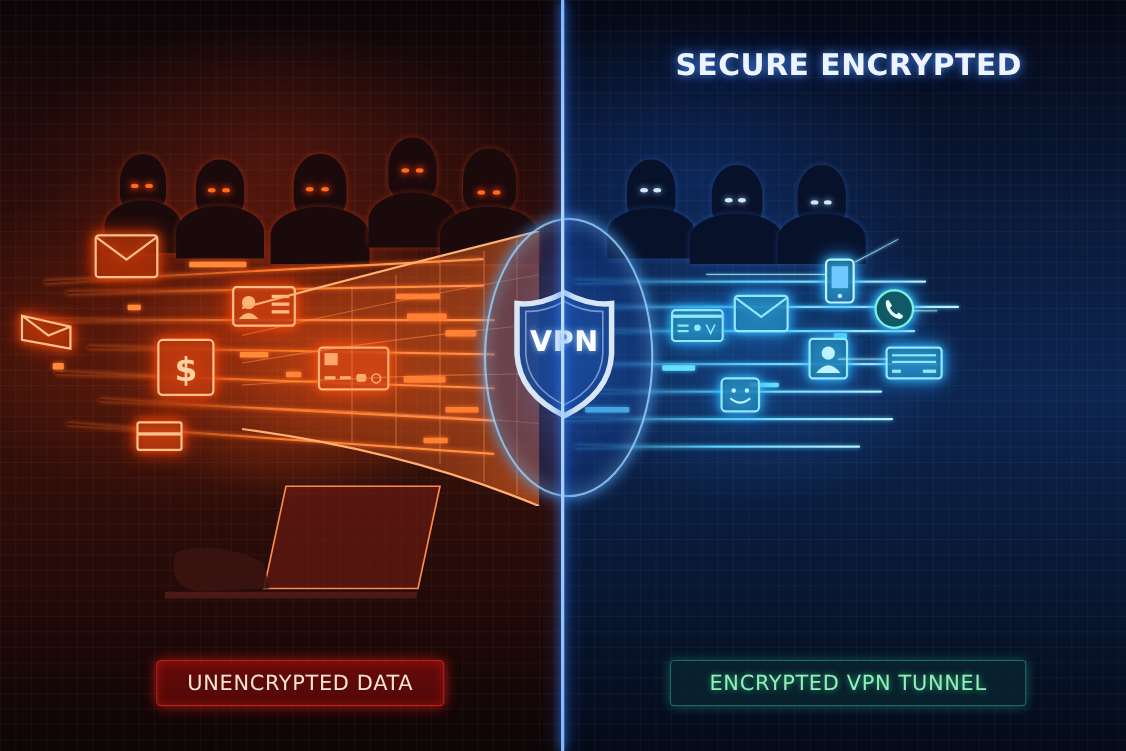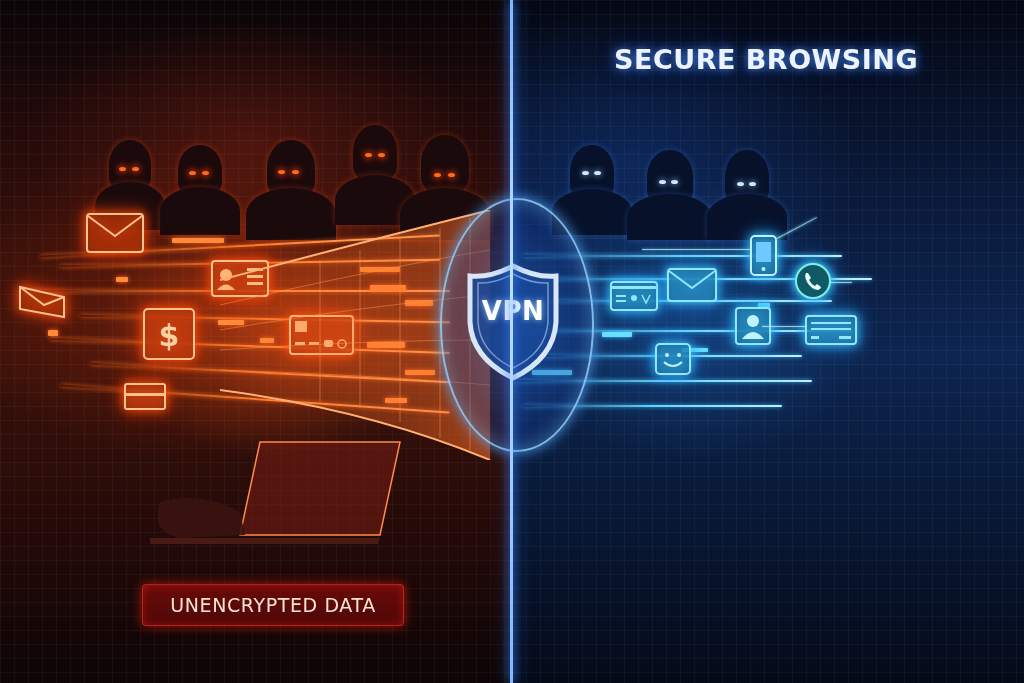--- a/index.html
+++ b/index.html
@@ -32,21 +32,21 @@
     background-size:14px 14px;
   }
   .title {
     position:absolute; top:44px; font-weight:bold; font-size:27px;
     letter-spacing:0.5px; color:#fbeee4; white-space:nowrap;
   }
   .title-left { left:124px; text-shadow:0 0 8px rgba(255,40,20,0.9), 0 0 18px rgba(220,20,10,0.7); }
   .title-right { left:614px; color:#eef4ff; text-shadow:0 0 8px rgba(80,150,255,0.8), 0 0 18px rgba(40,100,230,0.6); }
 
   .badge {
-    position:absolute; top:584px; height:40px; border-radius:4px;
+    position:absolute; top:600px; height:40px; border-radius:4px;
     display:flex; align-items:center; justify-content:center;
     font-size:19px; letter-spacing:0.6px; white-space:nowrap;
   }
   .badge-left {
     left:142px; width:260px; color:#f6e4d2;
     background:linear-gradient(180deg, rgba(120,10,10,0.85), rgba(90,8,8,0.85));
     border:1px solid rgba(255,60,40,0.55);
     box-shadow:0 0 12px rgba(255,30,20,0.6), inset 0 0 10px rgba(255,40,20,0.35);
   }
   .badge-right {
@@ -343,16 +343,17 @@
 
   <div class="vpn-lens"></div>
   <svg class="shield" viewBox="0 0 94 120">
     <path d="M47,4 Q70,16 90,14 L90,60 Q88,96 47,116 Q6,96 4,60 L4,14 Q24,16 47,4 Z" fill="rgba(25,70,150,0.85)" stroke="#d8e6f5" stroke-width="5"></path>
     <path d="M47,12 Q66,22 82,21 L82,60 Q80,90 47,106 Q14,90 12,60 L12,21 Q28,22 47,12 Z" fill="none" stroke="rgba(180,210,240,0.6)" stroke-width="1.5"></path>
   </svg>
   <div class="vpn-label">VPN</div>
 
   <div class="divider"></div>
 
-  <div class="title title-right">SECURE BROWSING</div>
+  <div class="title title-right">SECURE ENCRYPTED</div>
 
   <div class="badge badge-left">UNENCRYPTED DATA</div>
+  <div class="badge badge-right">ENCRYPTED VPN TUNNEL</div>
 </div>
 
 </body></html>

